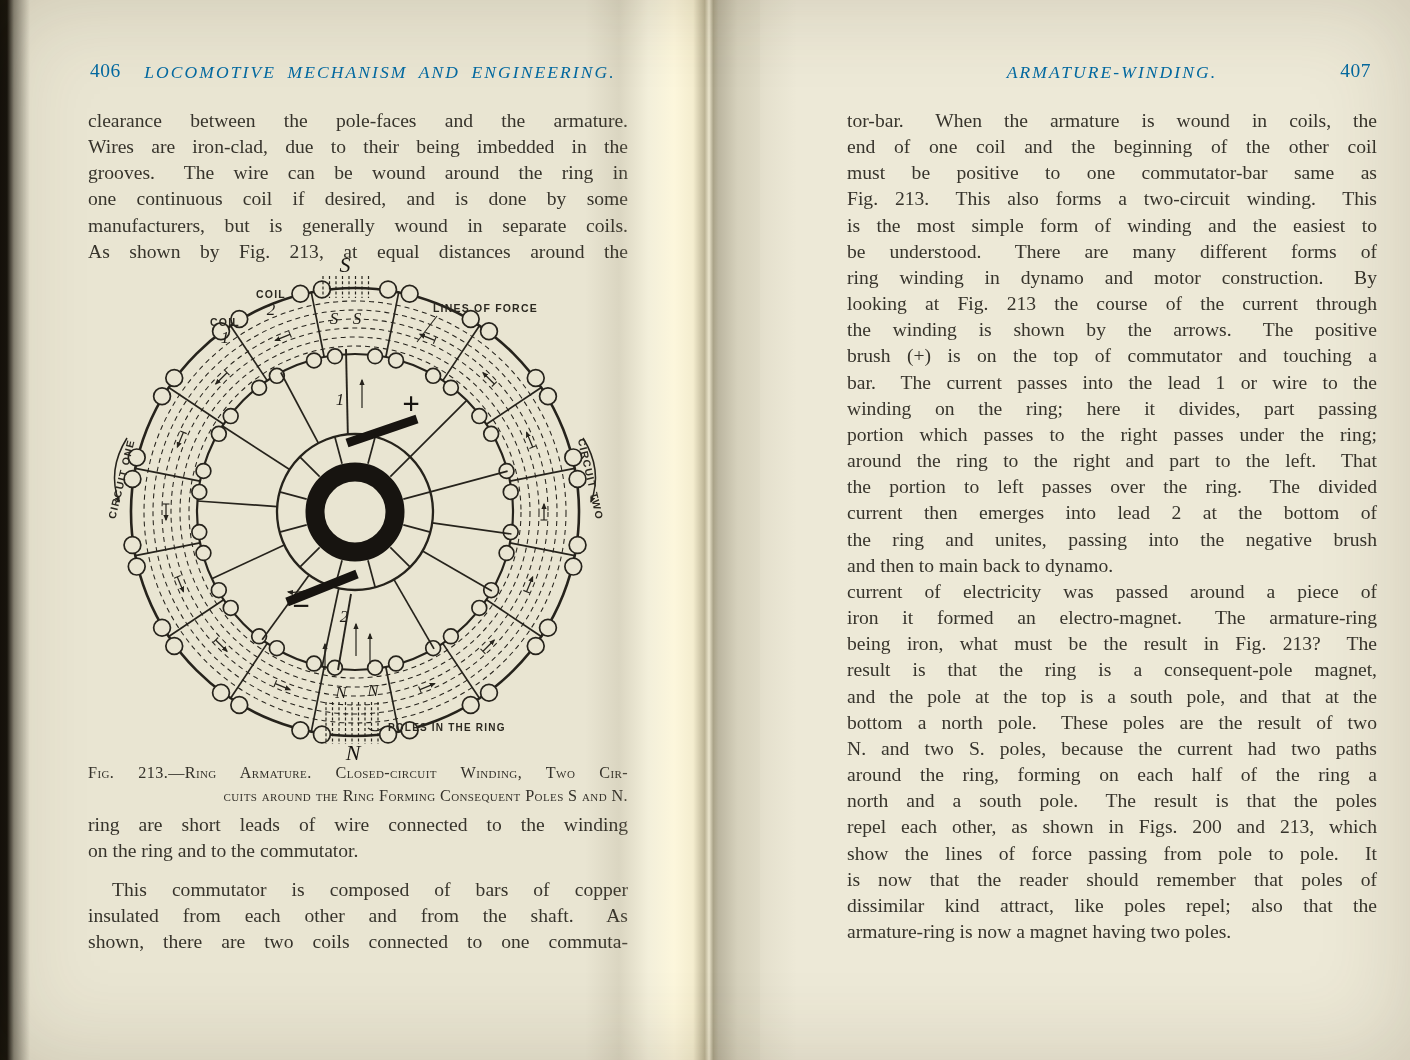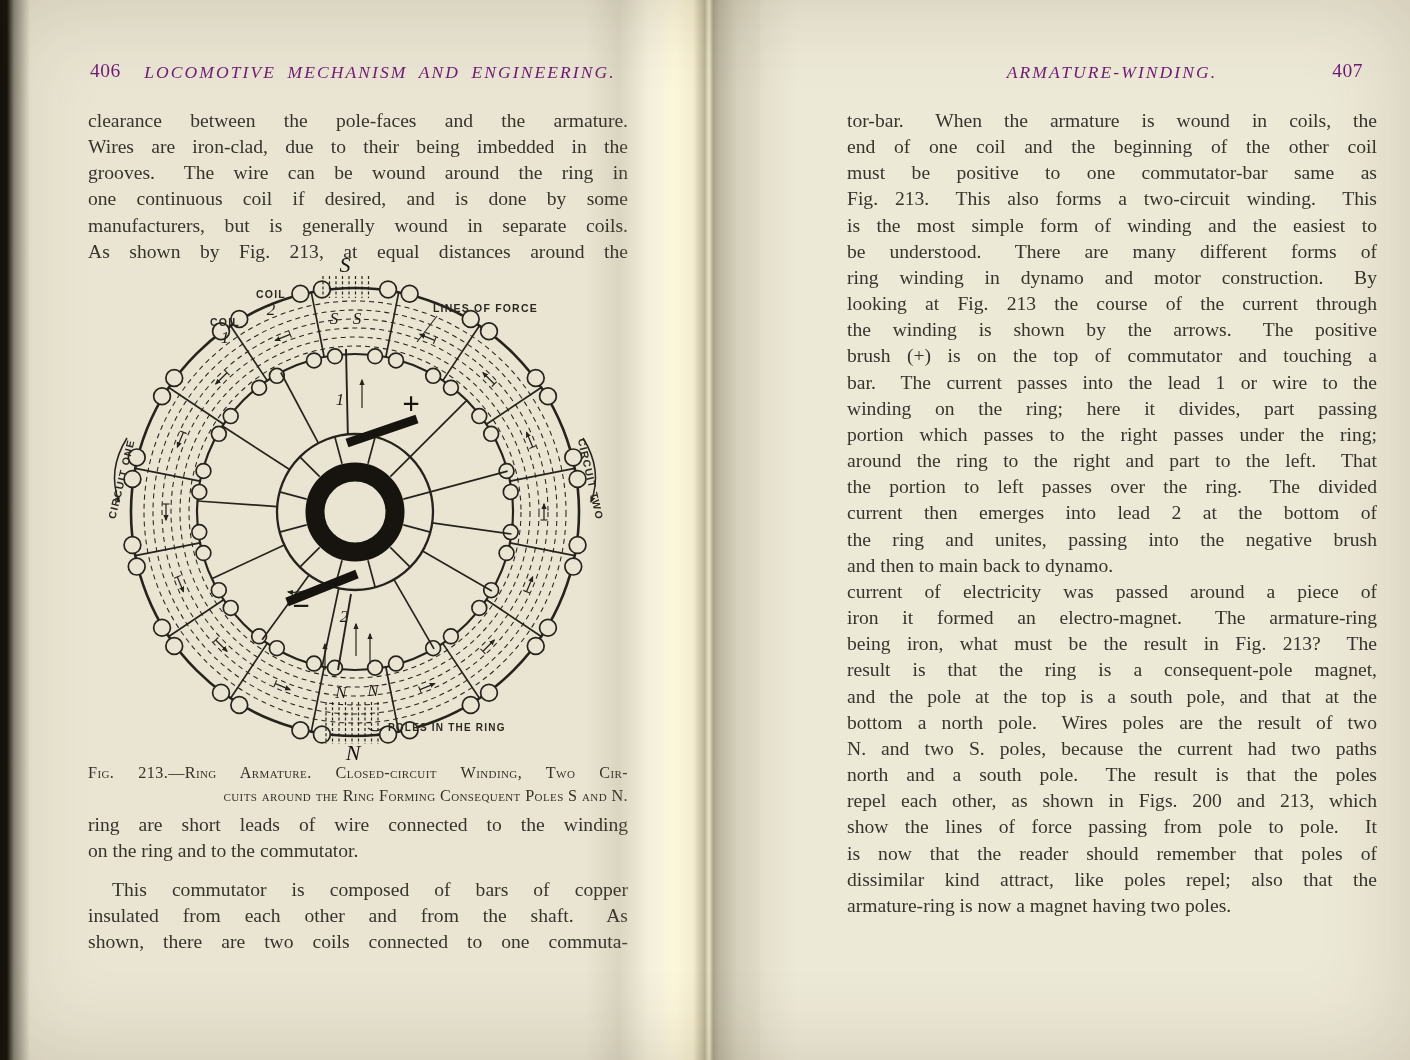--- a/index.html
+++ b/index.html
@@ -14,24 +14,24 @@
   .gutter{position:absolute;left:585px;top:0;width:212px;height:100%;
         background:linear-gradient(90deg,
           rgba(90,78,45,0) 0%,rgba(90,78,45,.10) 16%,
           rgba(255,251,228,.45) 30%,rgba(254,248,221,.92) 42%,
           rgba(246,238,206,.85) 51%,rgba(150,138,98,.55) 56.5%,
           rgba(236,228,198,.45) 58.5%,rgba(108,98,64,.50) 60.5%,
           rgba(70,60,32,.28) 63%,rgba(95,85,52,.14) 72%,
           rgba(95,85,52,.06) 85%,rgba(95,85,52,0) 100%);}
   .col{position:absolute;}
   .runhead{position:absolute;top:62px;width:100%;font-style:italic;
-        font-size:17.5px;letter-spacing:2.1px;word-spacing:5px;color:#701a75;}
+        font-size:17.5px;letter-spacing:2.1px;word-spacing:5px;color:#0369a1;}
   .runhead .title{display:block;text-align:center;}
   .pagenum{position:absolute;top:-2px;font-style:normal;font-size:19.5px;letter-spacing:.5px;}
-  .pagenum.left{left:2px;} .pagenum.right{right:14px;}
+  .pagenum.left{left:2px;} .pagenum.right{right:6px;}
   .bodytext{position:absolute;font-size:19.6px;line-height:26.15px;color:#37342c;}
   .tline{text-align:justify;text-align-last:justify;}
   .tline.last{text-align-last:left;}
   .tline.indent{text-indent:24px;}
   .caption{position:absolute;font-variant:small-caps;font-size:16.2px;
         letter-spacing:.4px;color:#34312a;line-height:23px;}
   .caption .c1{text-align:justify;text-align-last:justify;}
   .caption .c2{text-align:right;}
   .figsvg{position:absolute;left:85px;top:252px;}
   .fsans{font-family:"Liberation Sans",sans-serif;font-size:10.5px;font-weight:bold;
@@ -298,22 +298,23 @@
         <div class="tline">current then emerges into lead 2 at the bottom of</div>
         <div class="tline">the ring and unites, passing into the negative brush</div>
         <div class="tline last">and then to main back to dynamo.</div>
       </div>
     <div class="bodytext" style="top:579px;width:530px;">
         <div class="tline">current of electricity was passed around a piece of</div>
         <div class="tline">iron it formed an electro-magnet.  The armature-ring</div>
         <div class="tline">being iron, what must be the result in Fig. 213?  The</div>
         <div class="tline">result is that the ring is a consequent-pole magnet,</div>
         <div class="tline">and the pole at the top is a south pole, and that at the</div>
-        <div class="tline">bottom a north pole.  Wires poles are the result of two</div>
+        <div class="tline">bottom a north pole.  These poles are the result of two</div>
         <div class="tline">N. and two S. poles, because the current had two paths</div>
+        <div class="tline">around the ring, forming on each half of the ring a</div>
         <div class="tline">north and a south pole.  The result is that the poles</div>
         <div class="tline">repel each other, as shown in Figs. 200 and 213, which</div>
         <div class="tline">show the lines of force passing from pole to pole.  It</div>
         <div class="tline">is now that the reader should remember that poles of</div>
         <div class="tline">dissimilar kind attract, like poles repel; also that the</div>
         <div class="tline last">armature-ring is now a magnet having two poles.</div>
       </div>
   </div>
 
   <div class="gutter"></div>

